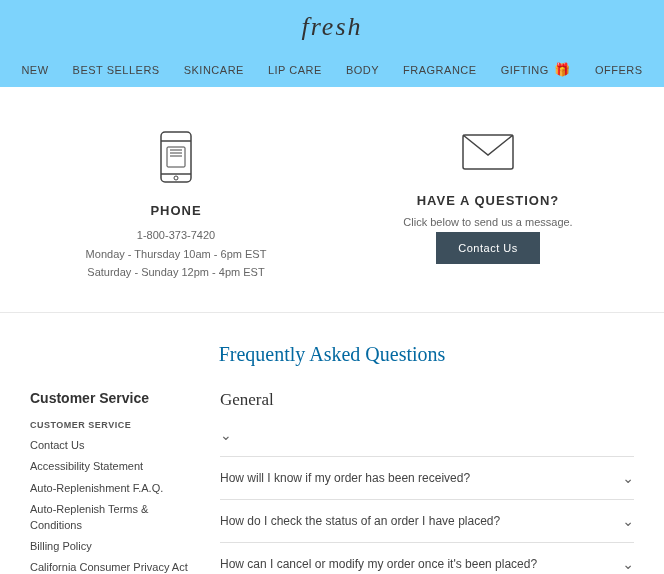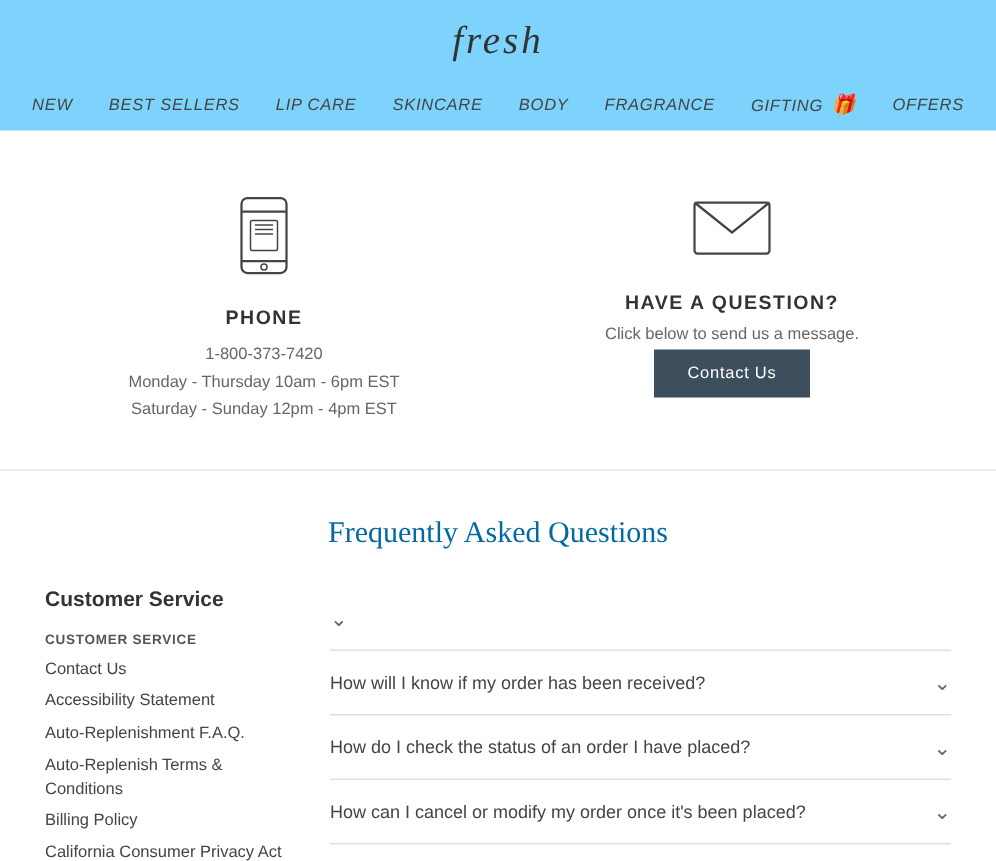--- a/index.html
+++ b/index.html
@@ -40,21 +40,20 @@
       flex-wrap: wrap;
     }
     .nav-item {
       font-size: 11px;
       color: #444;
       text-transform: uppercase;
       letter-spacing: 0.5px;
       padding: 4px 12px;
       cursor: pointer;
       white-space: nowrap;
-      font-style: italic;
     }
     .nav-gift-icon {
       display: inline-block;
       font-size: 13px;
       margin-left: 2px;
     }
 
     
     .contact-section {
       display: flex;
@@ -189,22 +188,22 @@
 </head>
 <body>
 
 <div class="page-wrapper">
 
   <div class="header">
     <div class="header-logo">fresh</div>
     <nav class="nav">
       <span class="nav-item">NEW</span>
       <span class="nav-item">BEST SELLERS</span>
+      <span class="nav-item">SKINCARE</span>
       <span class="nav-item">LIP CARE</span>
-      <span class="nav-item">SKINCARE</span>
       <span class="nav-item">BODY</span>
       <span class="nav-item">FRAGRANCE</span>
       <span class="nav-item">
         <span>GIFTING</span>
         <span class="nav-gift-icon">🎁</span>
       </span>
       <span class="nav-item">OFFERS</span>
     </nav>
   </div>
 
@@ -255,20 +254,21 @@
         <div class="sidebar-section-label">CUSTOMER SERVICE</div>
         <a class="sidebar-link">Contact Us</a>
         <a class="sidebar-link">Accessibility Statement</a>
         <a class="sidebar-link">Auto-Replenishment F.A.Q.</a>
         <a class="sidebar-link">Auto-Replenish Terms &amp; Conditions</a>
         <a class="sidebar-link">Billing Policy</a>
         <a class="sidebar-link">California Consumer Privacy Act</a>
       </div>
 
       <div class="faq-main">
+        <div class="faq-category-title">General</div>
 
         <div class="faq-item">
           <span class="faq-chevron">⌄</span>
         </div>
         <div class="faq-item">
           <span class="faq-question">How will I know if my order has been received?</span>
           <span class="faq-chevron">⌄</span>
         </div>
         <div class="faq-item">
           <span class="faq-question">How do I check the status of an order I have placed?</span>

